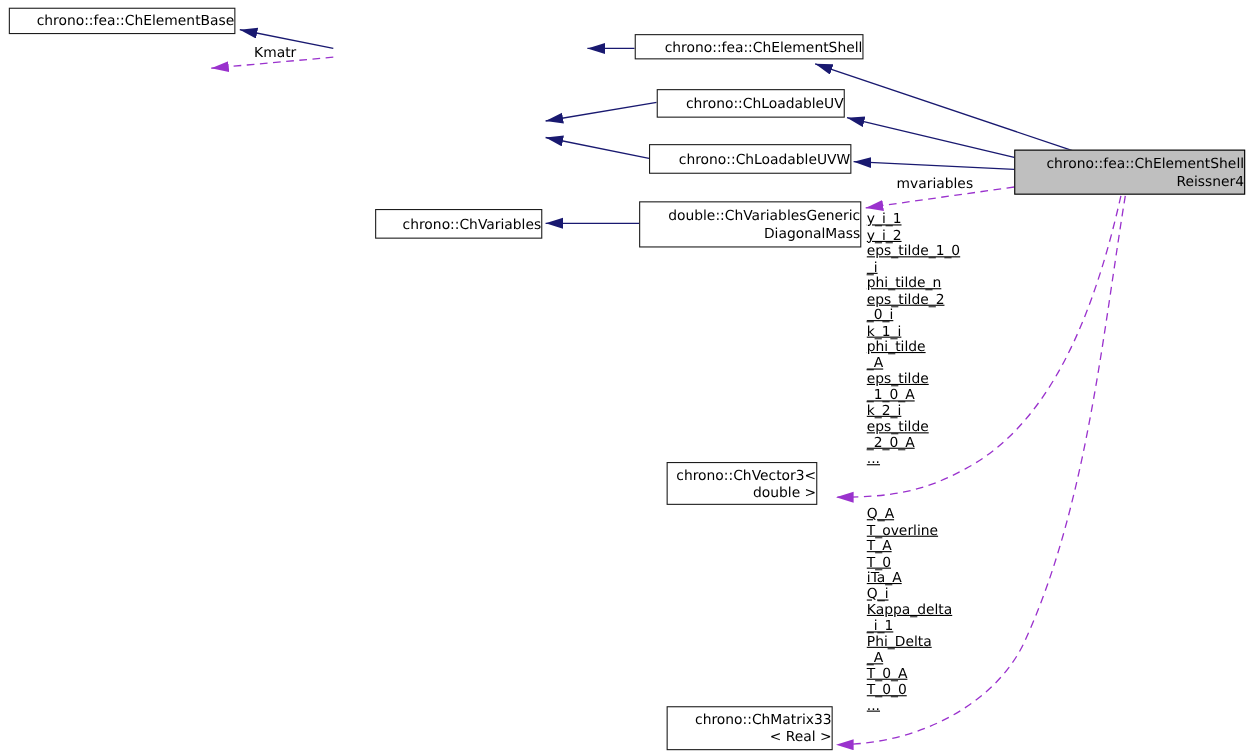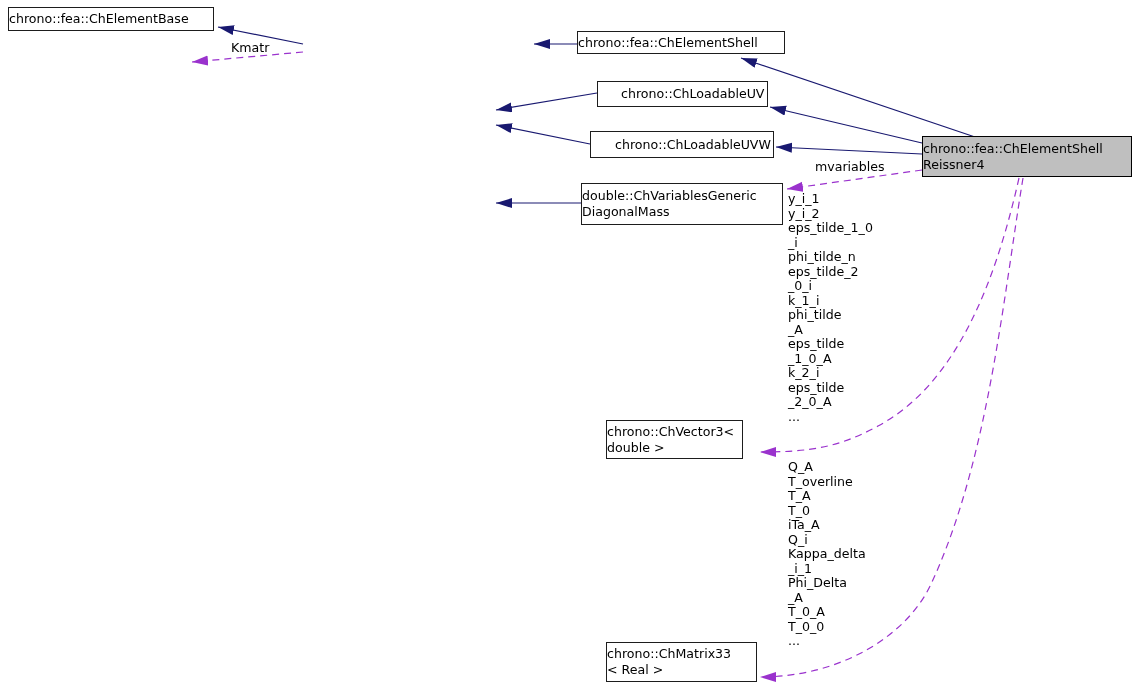--- a/index.html
+++ b/index.html
@@ -24,40 +24,41 @@
   .e-solid{fill:none;stroke:var(--solid);stroke-width:1.2px;}
   .e-dash{fill:none;stroke:var(--dash);stroke-width:1.2px;stroke-dasharray:7 5;}
   #m-blue path{fill:var(--solid);}
   #m-purple path{fill:var(--dash);}
   .node{
     position:absolute;
     box-sizing:border-box;
     background:var(--node-fill);
     border:1.2px solid var(--border);
     display:flex;flex-direction:column;
-    align-items:flex-start;justify-content:center;
+    align-items:flex-end;justify-content:center;
     text-align:center;
     font-size:12.6px;line-height:16px;
     white-space:nowrap;
     cursor:pointer;
   }
   .node.main{
     background:var(--hl-fill);
     border:1.4px solid #000;
     cursor:default;
   }
   .elabel{
     position:absolute;
     font-size:12.6px;line-height:15px;
     text-align:left;
     white-space:nowrap;
   }
   .mlist{
     line-height:14.5px;
     white-space:pre-line;
+    text-decoration:underline;
   }
 </style>
 </head>
 <body>
 
 <div id="canvas">
 
   <svg id="edges" viewBox="0 0 1135 687" xmlns="http://www.w3.org/2000/svg">
     <defs>
       <marker id="m-blue" markerWidth="17" markerHeight="11" refX="16" refY="5" orient="auto" markerUnits="userSpaceOnUse">
@@ -95,20 +96,23 @@
 
 
   <div class="node" style="left:597px;top:81px;width:171px;height:26px;padding-left:23px;">
     <span>chrono::ChLoadableUV</span>
   </div>
 
   <div class="node" style="left:590px;top:131px;width:184px;height:27px;padding-left:24px;">
     <span>chrono::ChLoadableUVW</span>
   </div>
 
+  <div class="node" style="left:341px;top:190px;width:152px;height:27px;">
+    <span>chrono::ChVariables</span>
+  </div>
 
   <div class="node" style="left:581px;top:183px;width:202px;height:42px;">
     <span>double::ChVariablesGeneric</span>
     <span>DiagonalMass</span>
   </div>
 
   <div class="node" style="left:606px;top:420px;width:137px;height:39px;">
     <span>chrono::ChVector3&lt;</span>
     <span>double &gt;</span>
   </div>

